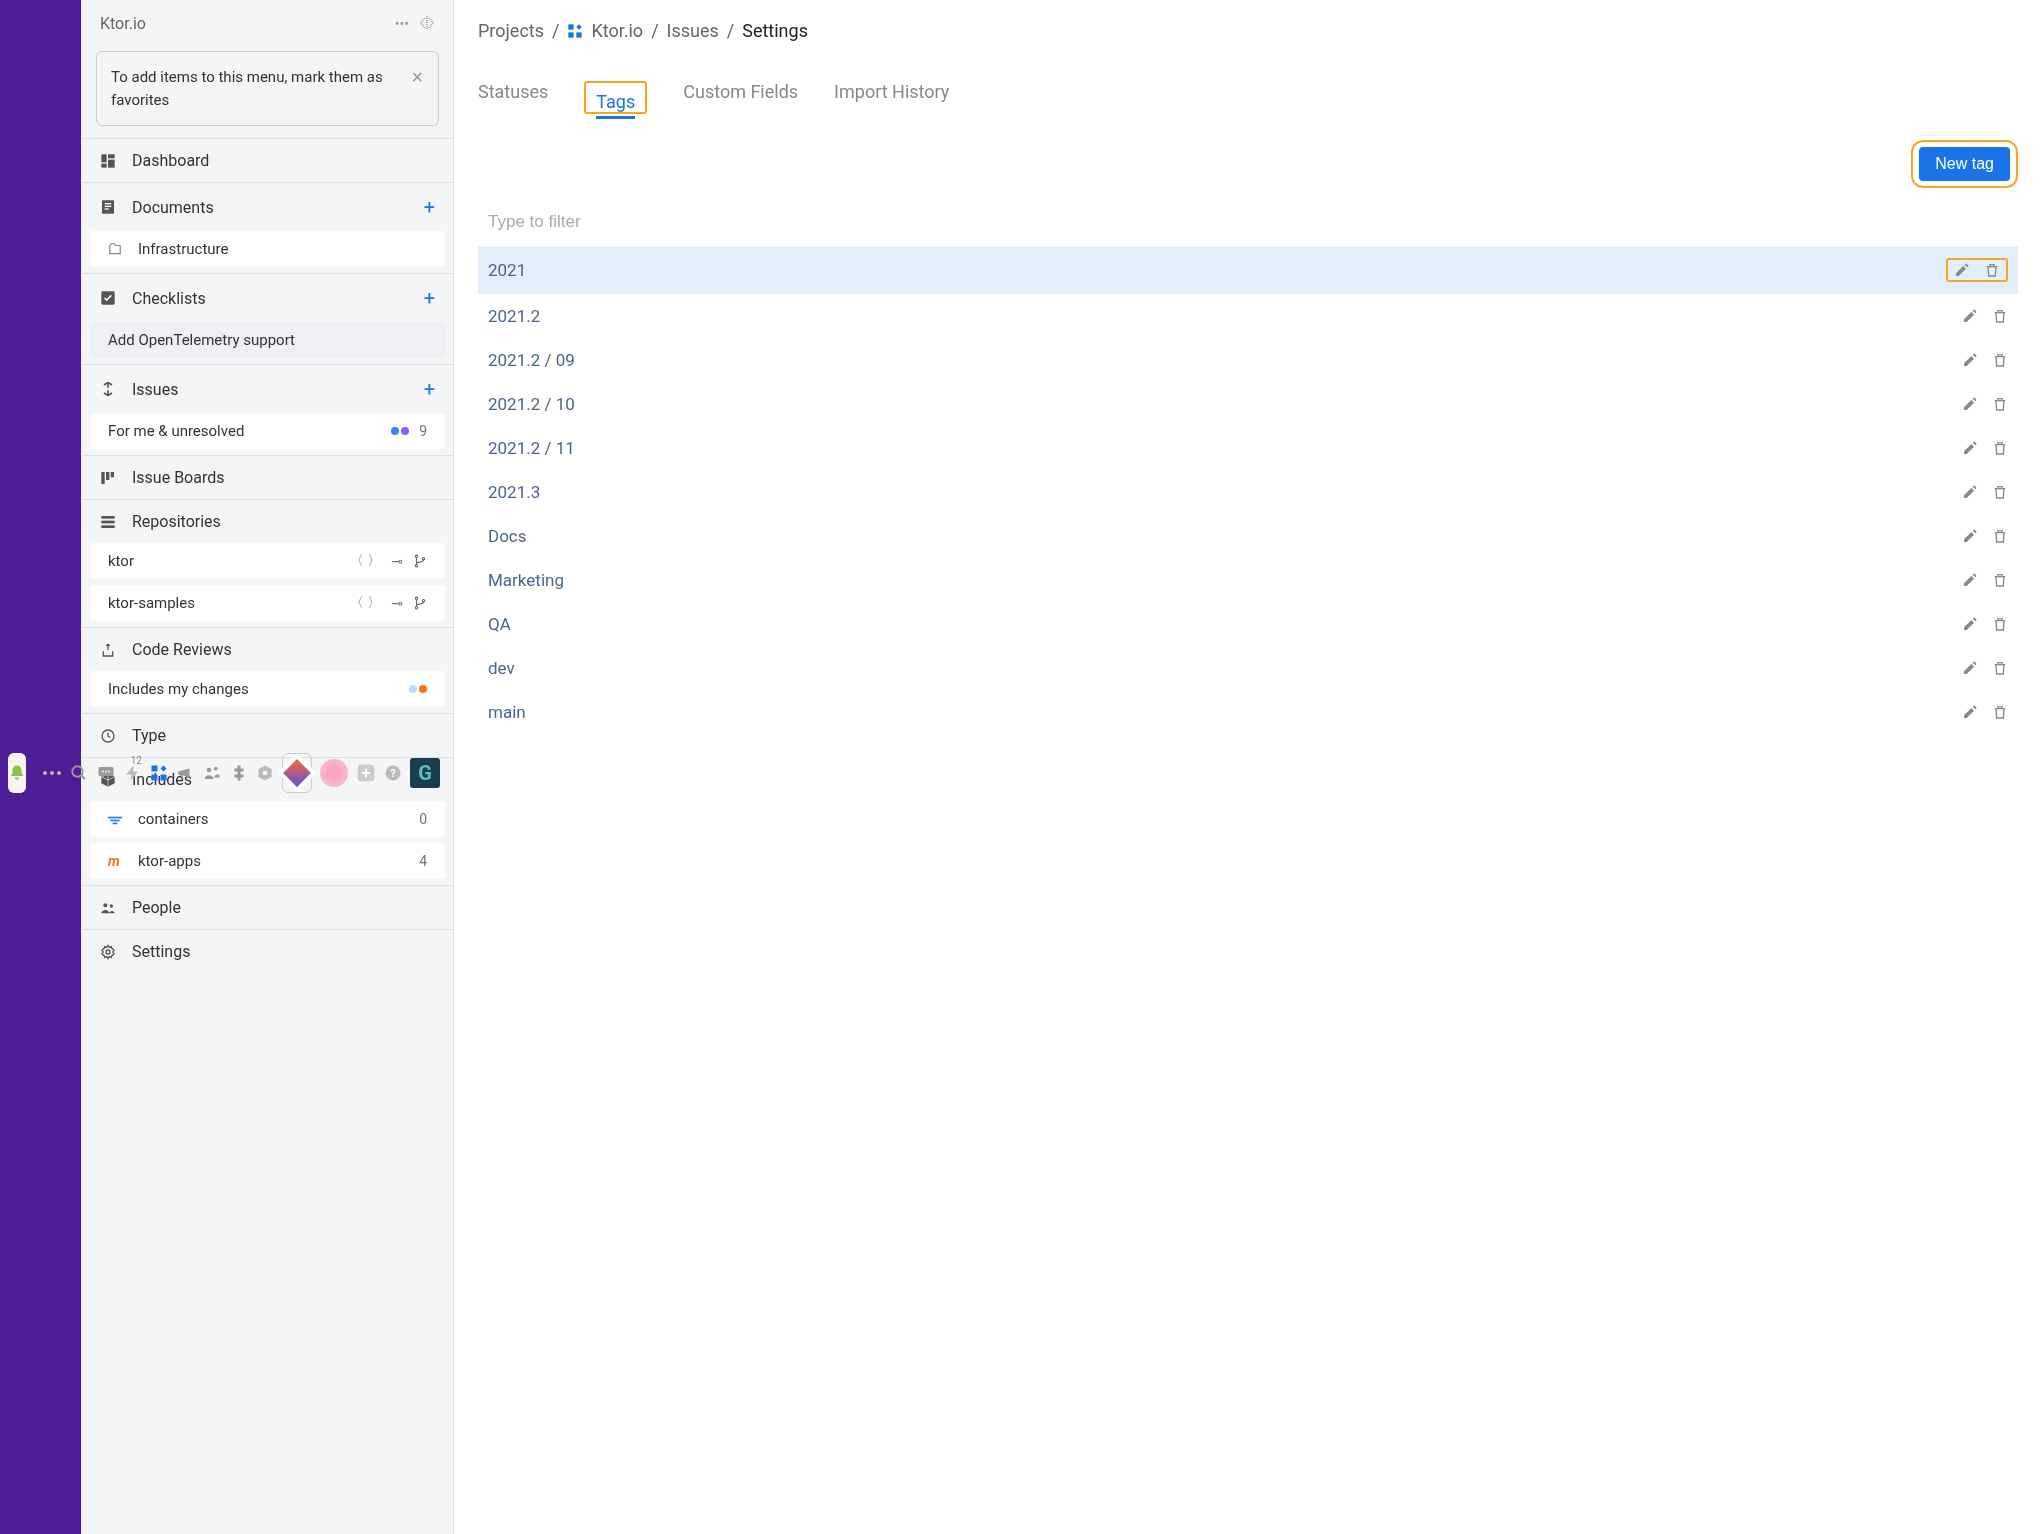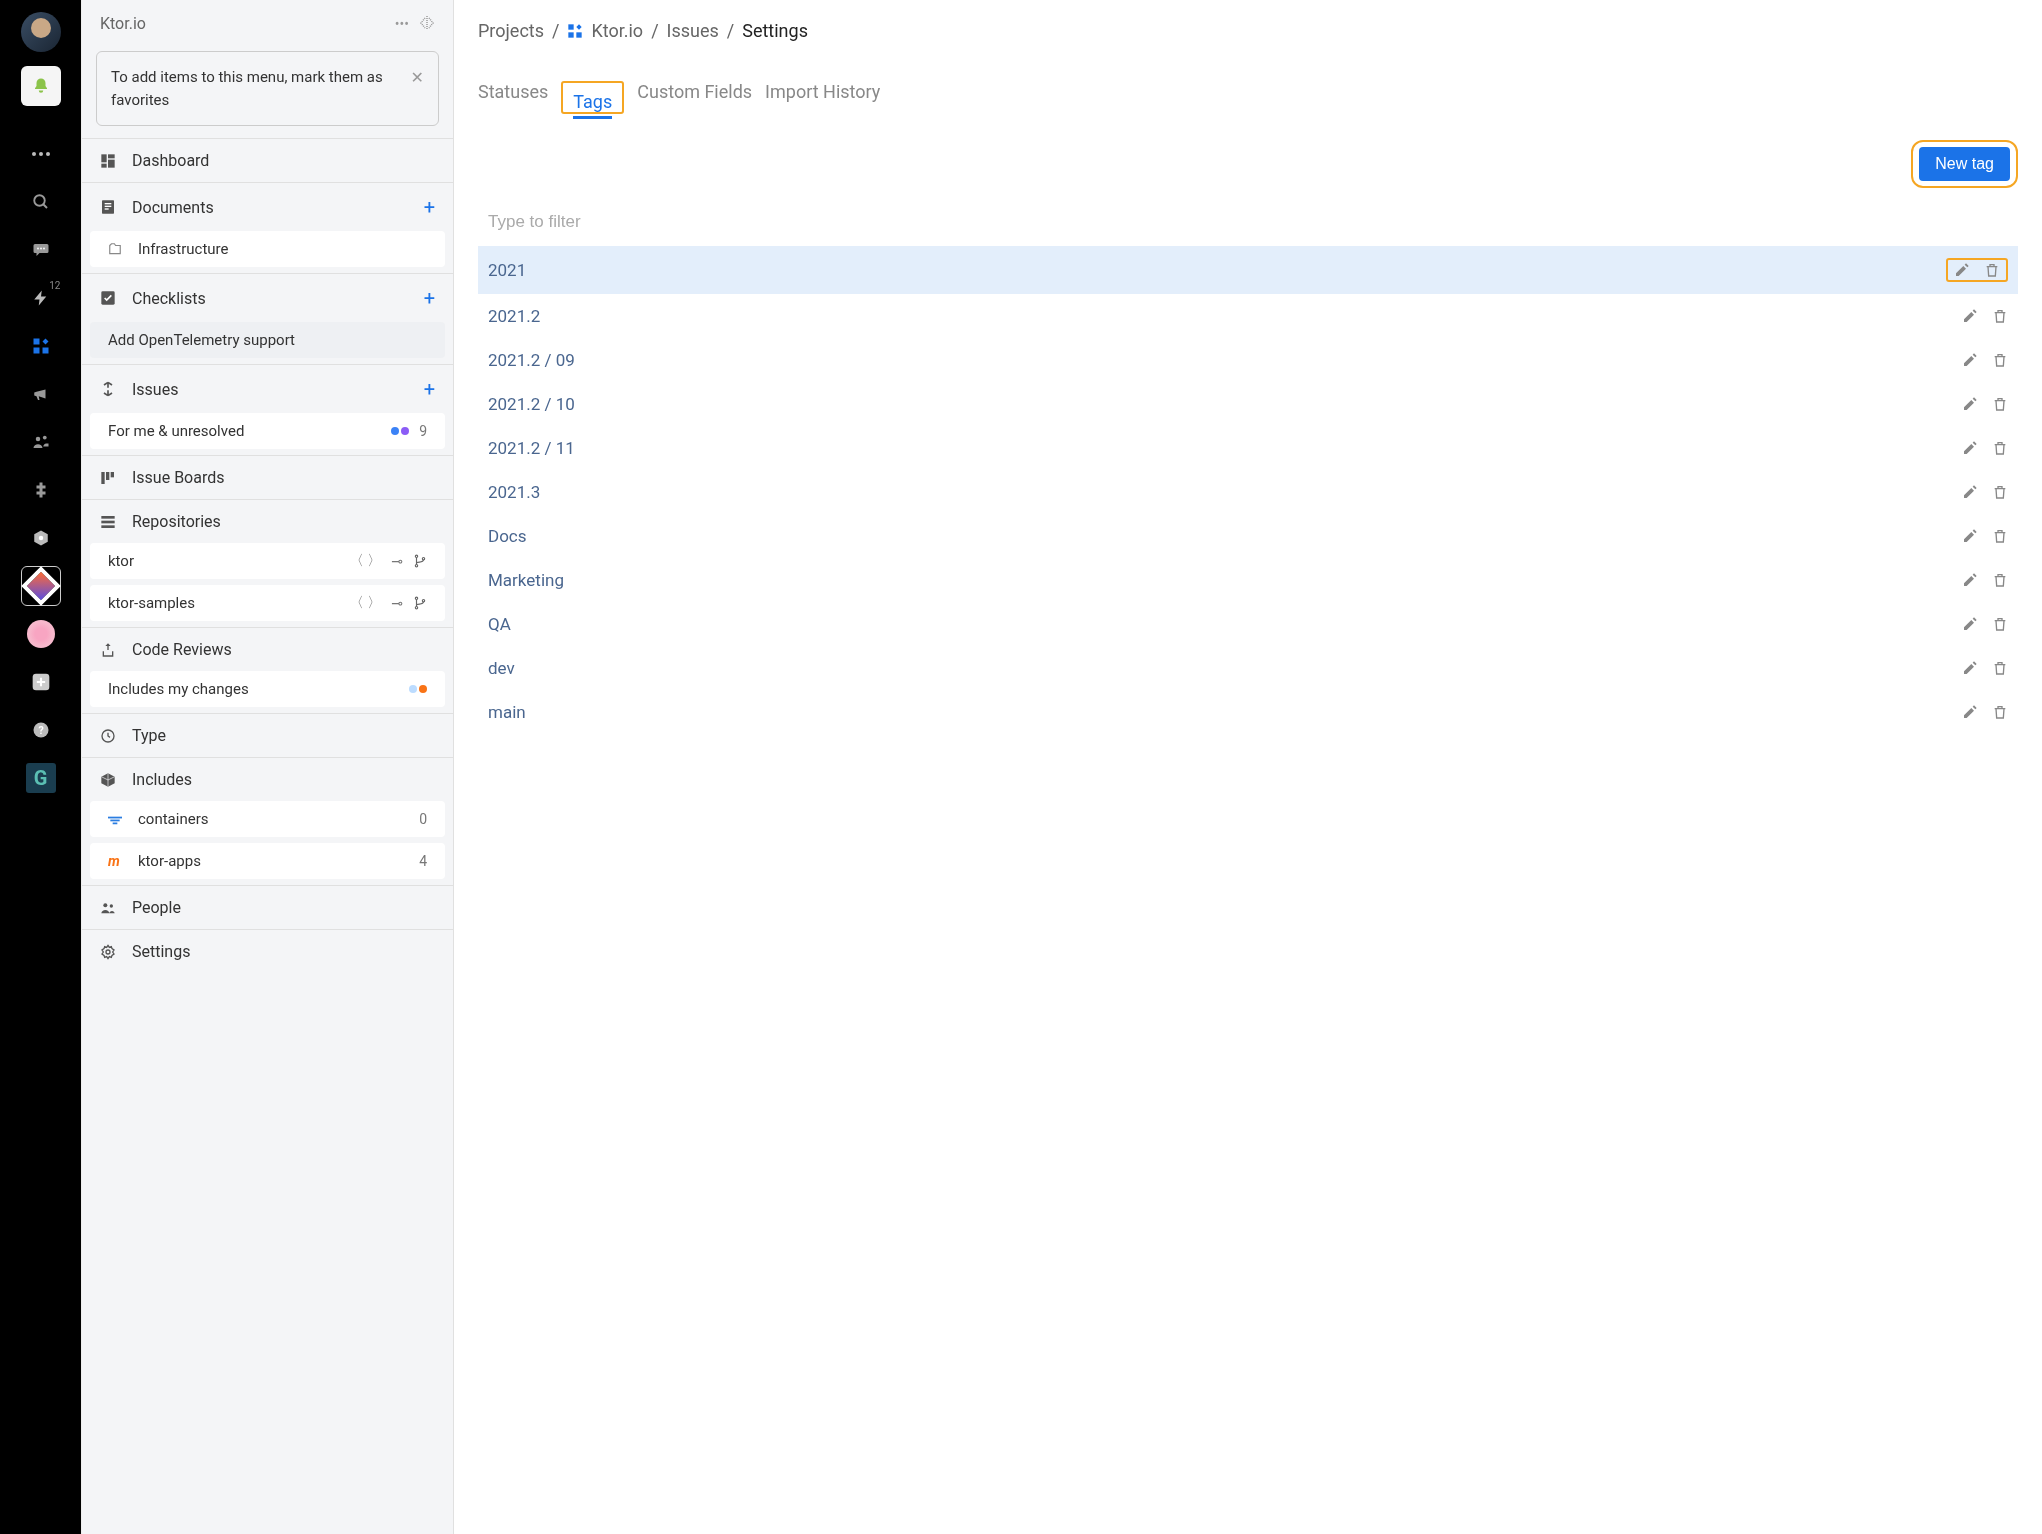--- a/index.html
+++ b/index.html
@@ -1,20 +1,20 @@
 <!DOCTYPE html>
 <html><head>
 <meta charset="utf-8">
 <style>
 * { box-sizing: border-box; margin: 0; padding: 0; }
 body { font-family: -apple-system, BlinkMacSystemFont, "Segoe UI", Roboto, sans-serif; font-size: 14px; color: #333; background: #fff; }
 .app { display: flex; height: 100vh; }
 
 
-.nav-rail { width: 82px; background: #000000; border-right: 1px solid #eee; display: flex; flex-direction: column; align-items: center; padding-top: 12px; gap: 8px; }
+.nav-rail { width: 82px; background: #4c1d95; border-right: 1px solid #eee; display: flex; align-items: center; padding-top: 12px; gap: 8px; }
 .nav-rail .avatar { width: 40px; height: 40px; border-radius: 50%; background: linear-gradient(135deg, #3a4d64, #1a2533); margin-bottom: 6px; position: relative; overflow: hidden; }
 .nav-rail .avatar::after { content: ""; position: absolute; top: 6px; left: 10px; width: 20px; height: 20px; background: #c9a886; border-radius: 50%; }
 .nav-rail .bell { width: 40px; height: 40px; display: flex; align-items: center; justify-content: center; background: #f5f5f5; border-radius: 6px; }
 .nav-rail .rail-item { width: 40px; height: 40px; display: flex; align-items: center; justify-content: center; color: #888; position: relative; cursor: pointer; border-radius: 6px; }
 .nav-rail .rail-item.active { border: 1px solid #ccc; }
 .nav-rail .rail-item .badge-num { position: absolute; top: 2px; right: 0; font-size: 10px; color: #888; }
 .nav-rail .rail-item.highlighted { color: #1b73e8; }
 .toolbox-icon { width: 28px; height: 28px; background: linear-gradient(135deg,#ff6b35,#5b4de0); transform: rotate(45deg); border: 4px solid #fff; }
 .flower-icon { width: 28px; height: 28px; background: radial-gradient(circle,#f8a5c2 30%,#f7b8cc 60%); border-radius: 50%; }
 .g-icon { width: 30px; height: 30px; background: #1a3d4f; color: #5bbfb3; font-weight: bold; font-size: 20px; display: flex; align-items: center; justify-content: center; border-radius: 3px; }
@@ -40,21 +40,21 @@
 .repo-icons { display: flex; gap: 12px; color: #666; }
 .repo-icons span { cursor: pointer; }
 .pkg-count { color: #666; }
 
 
 .main { flex: 1; padding: 20px 24px; overflow-y: auto; }
 .breadcrumb { font-size: 18px; color: #666; margin-bottom: 18px; display: flex; align-items: center; gap: 8px; flex-wrap: wrap; }
 .breadcrumb a { color: #666; text-decoration: none; }
 .breadcrumb .bc-icon { color: #1b73e8; }
 .breadcrumb .current { color: #222; }
-.tabs { display: flex; gap: 13px; margin-bottom: 26px; font-size: 18px; margin-top: 40px; }
+.tabs { display: flex; gap: 36px; margin-bottom: 26px; font-size: 18px; margin-top: 40px; }
 .tab { color: #888; cursor: pointer; padding-bottom: 4px; }
 .tab.active { color: #1b73e8; border-bottom: 3px solid #1b73e8; }
 .tab-highlight { border: 2px solid #f5a623; border-radius: 3px; padding: 8px 10px 0; display: inline-block; }
 .newtag-row { display: flex; justify-content: flex-end; margin-bottom: 18px; }
 .newtag-highlight { border: 2px solid #f5a623; border-radius: 12px; padding: 5px 6px; }
 .btn-primary { background: #1b73e8; color: #fff; border: none; padding: 8px 16px; font-size: 16px; border-radius: 4px; cursor: pointer; }
 .filter-input { width: 100%; border: none; outline: none; font-size: 17px; padding: 6px 10px; color: #333; margin-bottom: 8px; }
 .filter-input::placeholder { color: #aaa; }
 .tag-list { display: flex; flex-direction: column; }
 .tag-row { display: flex; align-items: center; padding: 12px 10px; font-size: 17px; color: #4a668f; }

